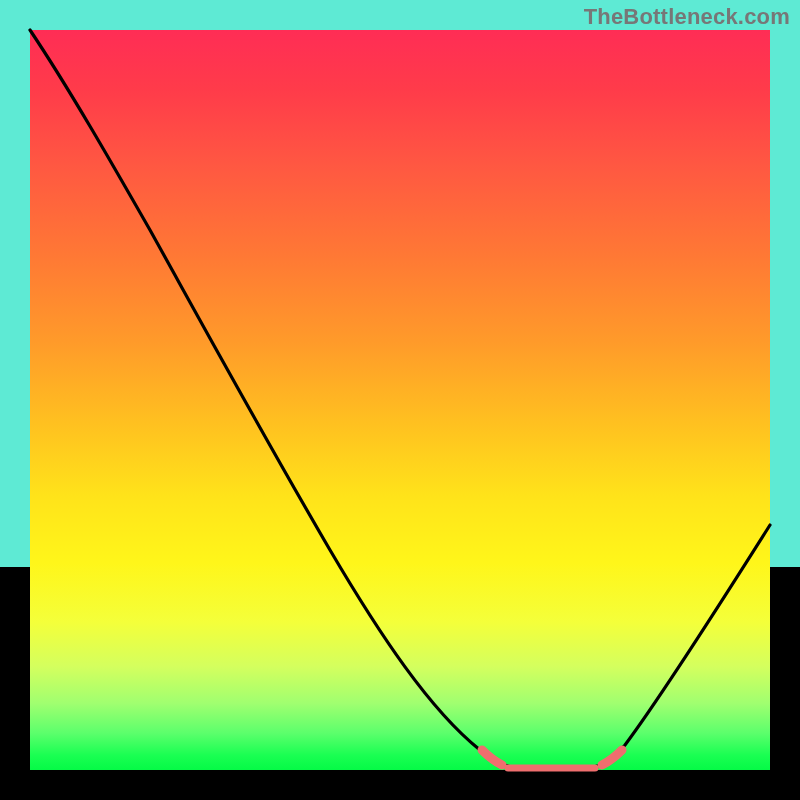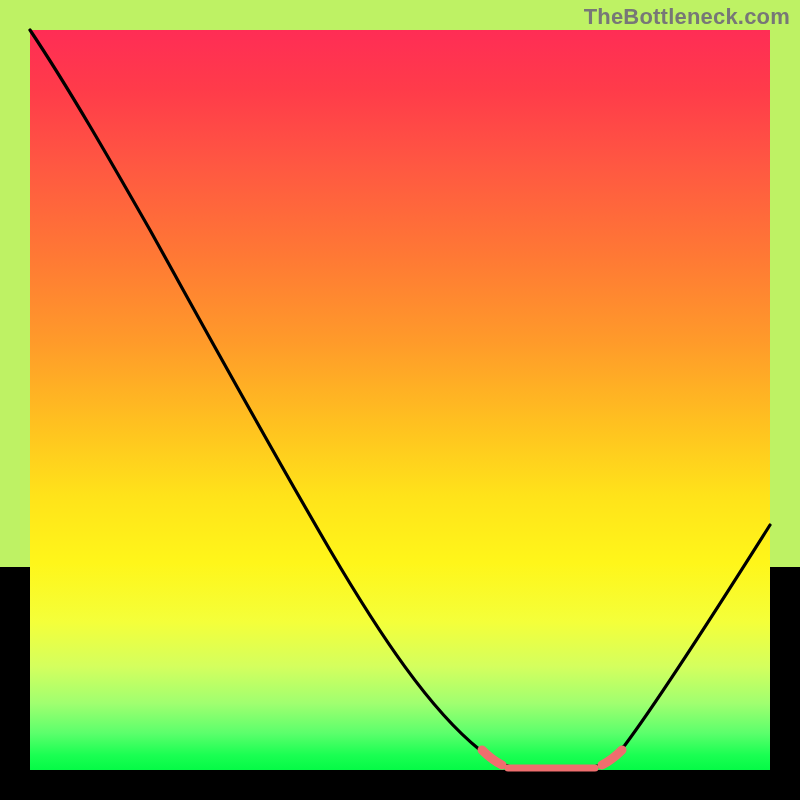--- a/index.html
+++ b/index.html
@@ -8,21 +8,21 @@
     width: 800px;
     height: 800px;
     background: #000;
     overflow: hidden;
     font-family: Arial, Helvetica, sans-serif;
   }
   .frame {
     position: relative;
     width: 800px;
     height: 567px;
-    background: #bef264;
+    background: #5eead4;
   }
   .watermark {
     position: absolute;
     top: 4px;
     right: 10px;
     color: #777;
     font-size: 22px;
     font-weight: 600;
     letter-spacing: 0.2px;
     z-index: 10;

